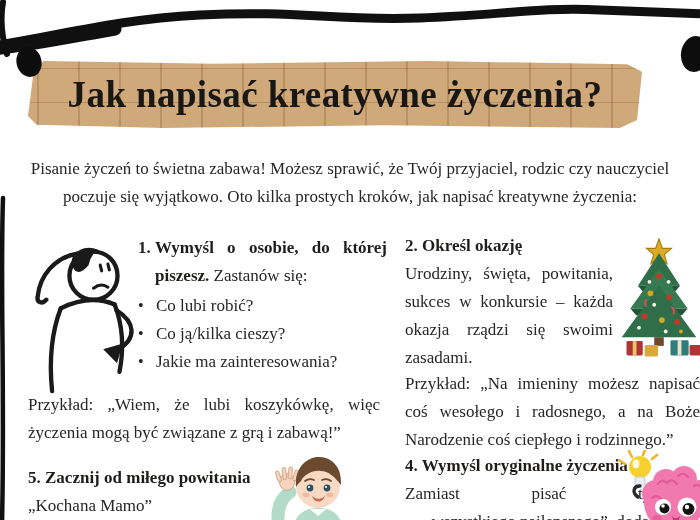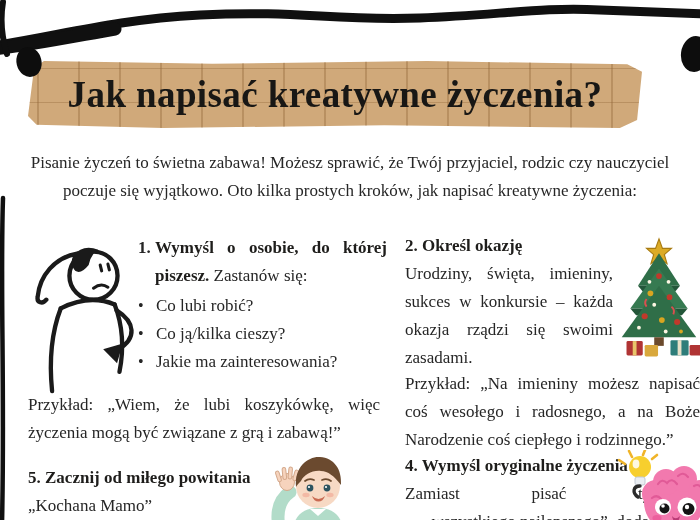--- a/index.html
+++ b/index.html
@@ -24,21 +24,21 @@
     background-size:41px 34px; background-position:9px 7px;
     clip-path:polygon(1% 10%, 2.6% 0%, 30% 4%, 65% 0%, 97.6% 5%, 100% 16%, 99.2% 88%, 96.4% 100%, 58% 96%, 22% 100%, 1.4% 95%, 0% 82%);
     display:flex; align-items:center; justify-content:center;
   }
   .banner h1 {
     font-size:37px; font-weight:700; color:#181715; letter-spacing:.4px;
     font-family:"Liberation Serif","DejaVu Serif",serif; white-space:nowrap;
   }
 
   .intro {
-    position:absolute; left:30px; top:149px; width:640px; z-index:1;
+    position:absolute; left:30px; top:155px; width:640px; z-index:1;
     font-size:17px; line-height:28px; text-align:center; color:#262626;
   }
 
   .txt { font-size:17px; line-height:28px; color:#262626; }
   .just { text-align:justify; }
   b, .bold { font-weight:700; color:#1e1d1b; }
 
   
   .step1 { position:absolute; left:138px; top:234px; width:249px; z-index:1; }
   .step1-head { display:flex; }
@@ -109,21 +109,21 @@
           <span class="bdot">•</span>
           <span>Jakie ma zainteresowania?</span>
         </li>
     </ul>
   </div>
 
   <p class="example1 txt just">Przykład: „Wiem, że lubi koszykówkę, więc życzenia mogą być związane z grą i zabawą!”</p>
 
   <div class="step2">
     <div class="txt bold">2. Określ okazję</div>
-    <p class="txt just">Urodziny, święta, imieniny, sukces w konkursie – każda okazja rządzi się swoimi zasadami.</p>
+    <p class="txt just">Urodziny, święta, powitania, sukces w konkursie – każda okazja rządzi się swoimi zasadami.</p>
   </div>
 
   <p class="example2 txt just">Przykład: „Na imieniny możesz napisać coś wesołego i radosnego, a na Boże Narodzenie coś ciepłego i rodzinnego.”</p>
 
   <div class="step3">
     <div class="txt bold">5. Zacznij od miłego powitania</div>
     <div class="txt">„Kochana Mamo”</div>
   </div>
 
   <div class="step4">

